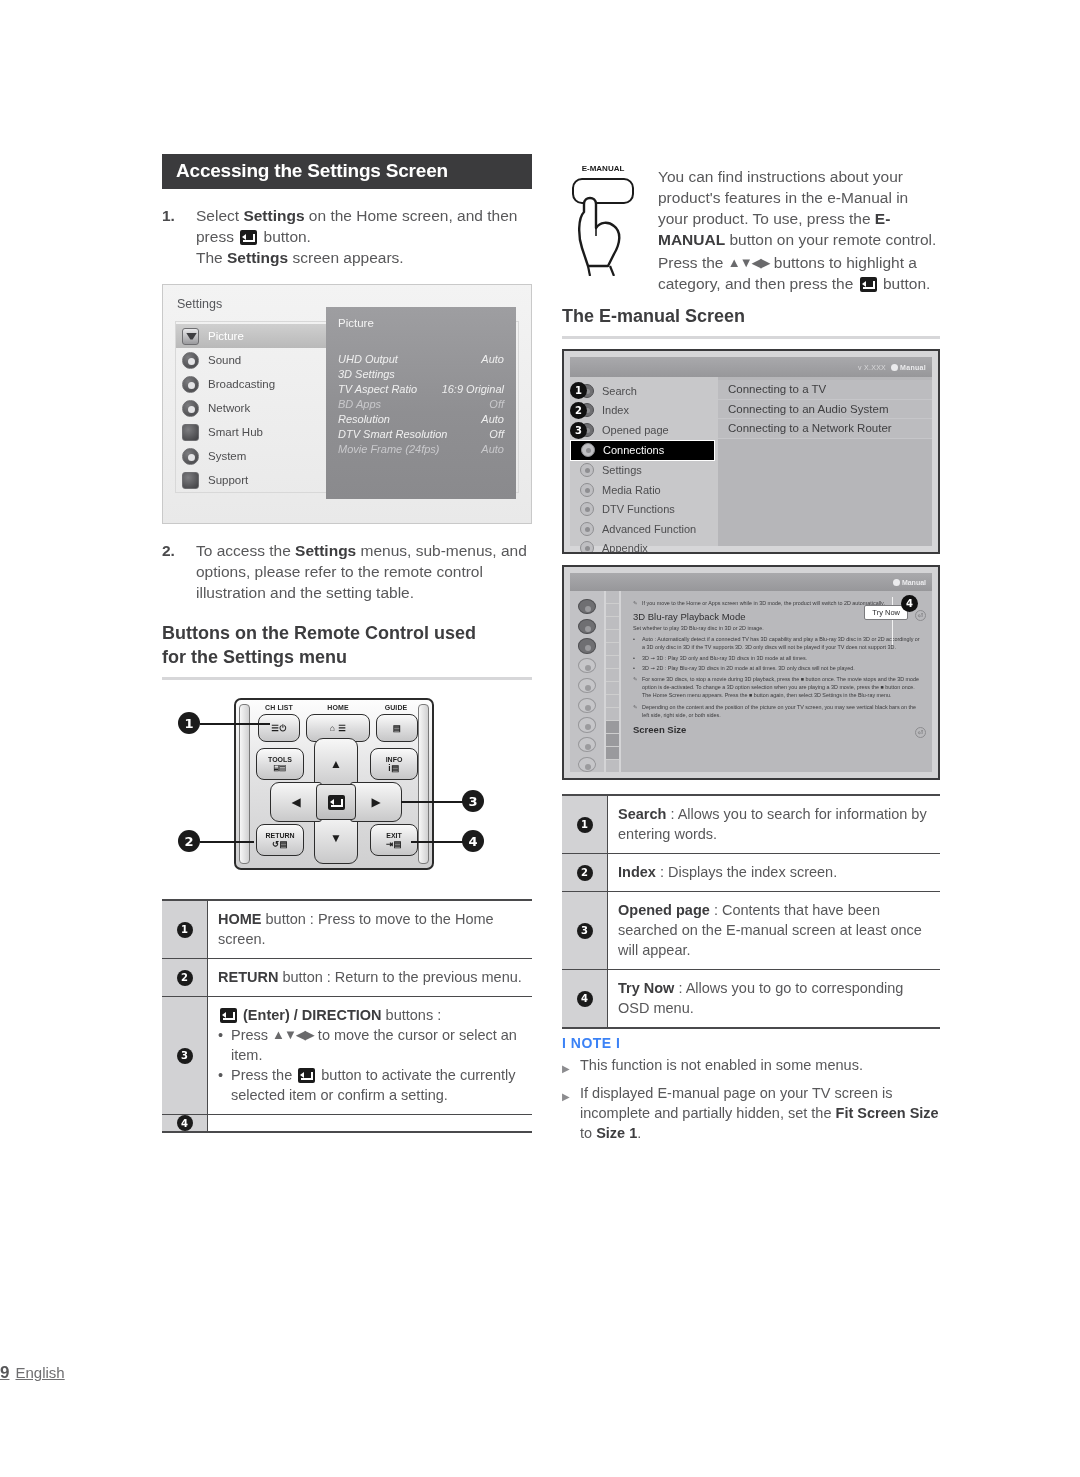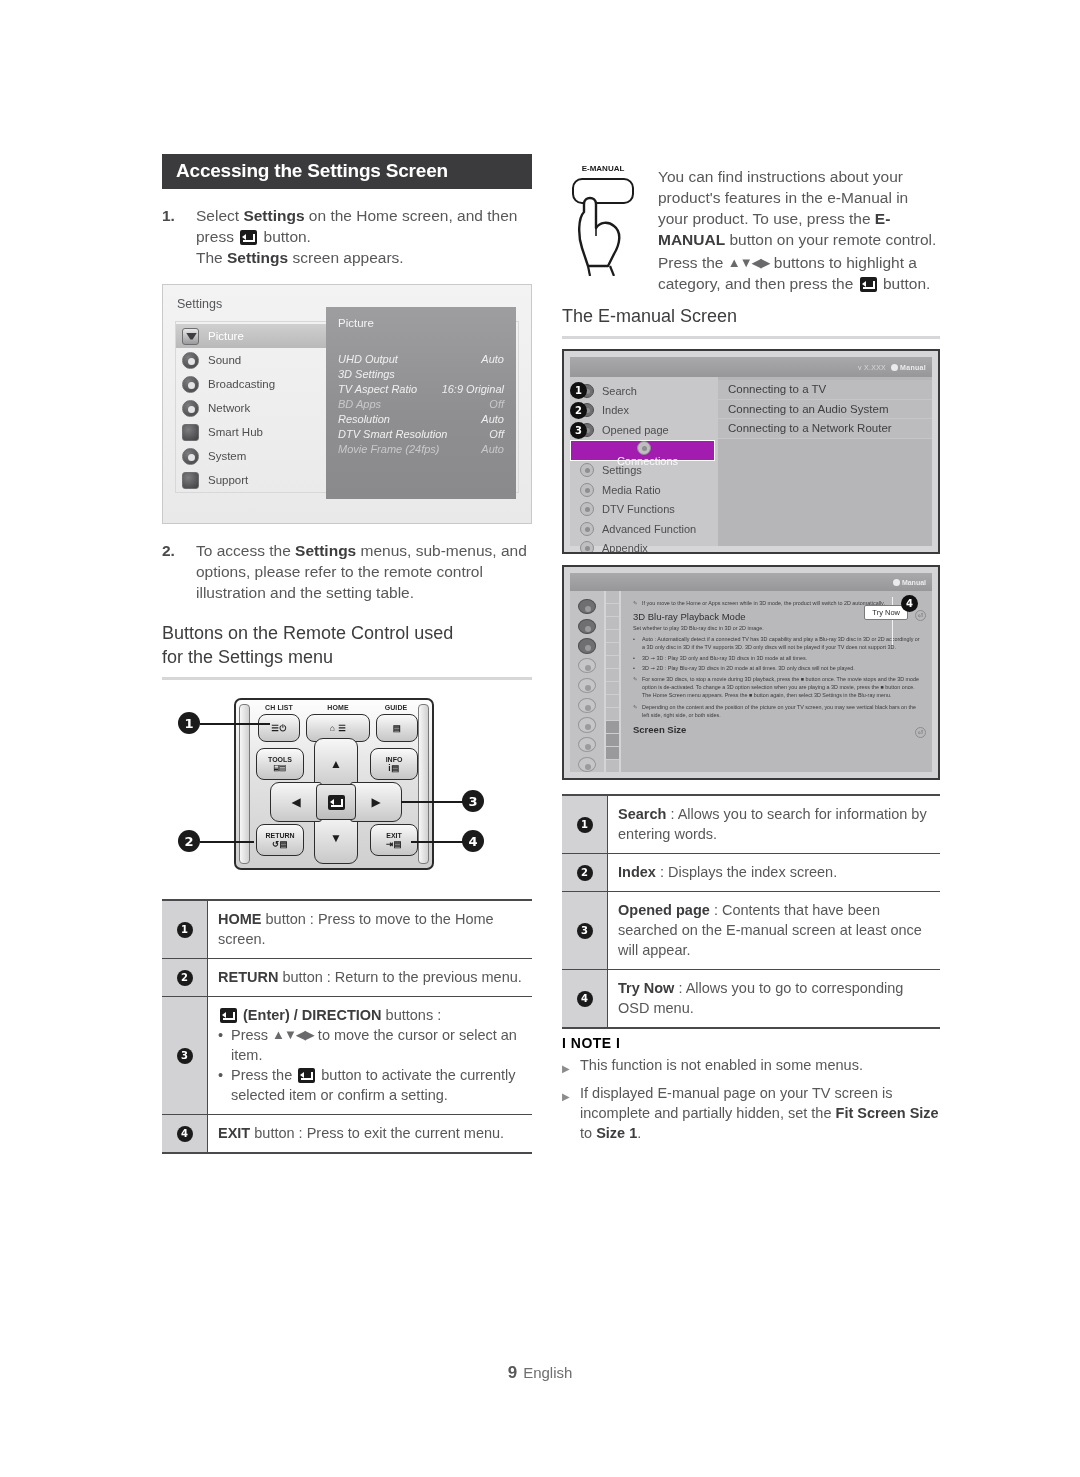--- a/index.html
+++ b/index.html
@@ -134,21 +134,21 @@
     font-size:11px;
     padding:1.5px 12px;
     color:#f0f0f0;
     font-style:italic;
   }
   .ss-row .val { color:#efefef; }
   .ss-row.dim, .ss-row.dim .val { color:#c9c9cc; }
 
   
   .sub-head {
-    font-size:18px; font-weight:normal; color:#3d3d3f;
+    font-size:18px; font-weight:bold; color:#3d3d3f;
     line-height:24px;
     margin-top:18px;
   }
   .rule { height:3px; background:#d7d7d9; margin-top:8px; }
 
   .remote-wrap { position:relative; height:195px; margin-top:10px; }
   .remote {
     position:absolute; left:72px; top:8px;
     width:200px; height:172px;
     background:linear-gradient(180deg,#fdfdfd 0%, #e2e2e3 45%, #cfcfd0 100%);
@@ -262,25 +262,24 @@
   .em-mark { display:inline-flex;align-items:center;margin-left:5px;font-weight:bold;color:#ebebed;}
   .em-mark .o{width:7px;height:7px;border-radius:50%;background:#ebebed;margin-right:2px;}
   .em-body { position:absolute; left:6px; right:6px; top:26px; bottom:6px; display:flex;}
   .em-nav { width:148px; background:#c8c8ca; padding-top:4px; }
   .em-nav-item {
     display:flex;align-items:center;height:19.5px;
     font-size:11px;color:#4d4d4f;padding-left:10px;
   }
   .em-nav-item.sel {
     border:1.5px solid #ffffff;
-    background:#a21caf;
+    background:#000000;
     color:#fafafa;
     margin-right:3px;
     height:21px;
-    flex-direction:column;
   }
   .nav-ico {
     width:14px;height:14px;border-radius:50%;
     border:1px solid #8e8e91;
     background:#bfbfc2;
     margin-right:8px;flex:0 0 14px;
     position:relative;
   }
   .nav-ico.dark { background:#6f6f72; border-color:#4e4e51;}
   .nav-ico::after{
@@ -355,28 +354,28 @@
     z-index:4;
   }
   .trynow-line{position:absolute;right:45px;top:30px;width:1.5px;height:48px;background:#f2f2f2;}
   .ring-btn{
     position:absolute;width:11px;height:11px;border-radius:50%;
     border:1px solid #8c8c8f;color:#6b6b6e;font-size:7px;
     display:flex;align-items:center;justify-content:center;
   }
 
   
-  .note-title{font-size:14px;font-weight:bold;color:#000000;margin-top:6px;letter-spacing:0.5px;}
+  .note-title{font-size:14px;font-weight:bold;color:#3b82f6;margin-top:6px;letter-spacing:0.5px;}
   .note-li{display:flex;font-size:14.5px;line-height:20px;margin-top:4px;}
   .note-li .ar{flex:0 0 18px;color:#8c8c8f;font-size:10px;padding-top:4px;}
 
   
   .footer{
     position:absolute; left:0; right:0; bottom:94px;
-    text-align:center; font-size:15px; color:#6e6e70;
+    text-align:left; font-size:15px; color:#6e6e70;text-decoration:underline;
   }
   .footer .pg{font-weight:bold;font-size:17px;color:#58585a;margin-right:6px;}
 </style>
 </head>
 <body>
 
 <div class="page">
 
   <div class="col-left">
 
@@ -566,23 +565,20 @@
           <div class="li">
             <span class="dot">•</span>
             <span><span>Press the </span><span class="enter-ico"></span><span> button to activate the currently selected item or confirm a setting.</span></span>
           </div>
         </div>
       </div>
 
       <div class="trow">
         <div class="tnum">
           <span class="bullet-num">4</span>
-        </div>
-        <div class="tcell">
-          <b>EXIT</b><span> button : Press to exit the current menu.</span>
         </div>
       </div>
     </div>
   </div>
 
   <div class="col-right">
 
 
     <div class="emanual-block">
       <div class="hand-ill">

